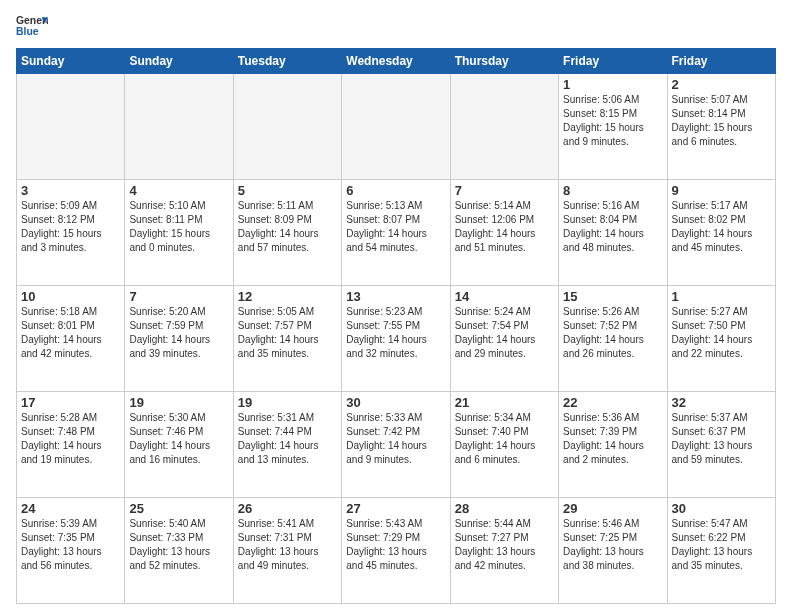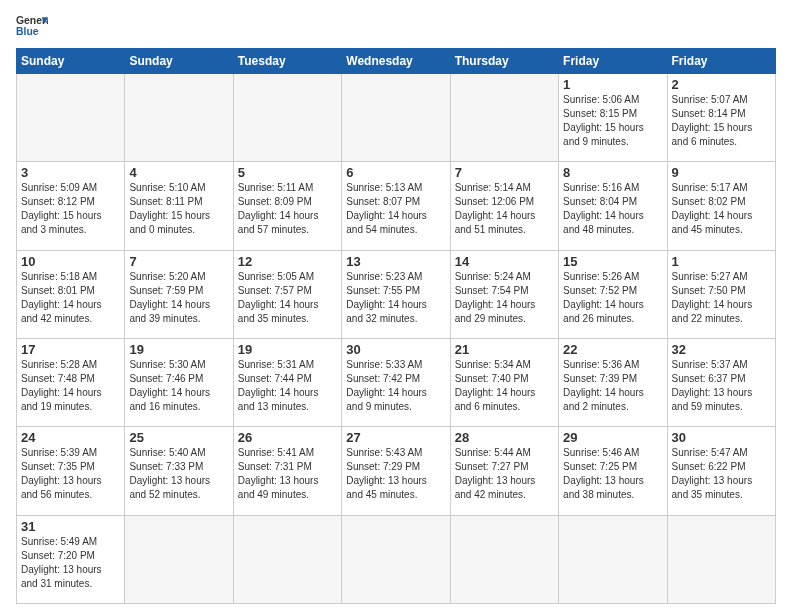--- a/index.html
+++ b/index.html
@@ -308,29 +308,15 @@
 Sunset: 7:25 PM
 Daylight: 13 hours and 38 minutes.</div>
           </td>
           <td>
             <span class="day-number">30</span>
             <div class="day-info">Sunrise: 5:47 AM
 Sunset: 6:22 PM
 Daylight: 13 hours and 35 minutes.</div>
           </td>
         </tr>
-        <tr class="last-row">
-          <td>
-            <span class="day-number">31</span>
-            <div class="day-info">Sunrise: 5:49 AM
-Sunset: 7:20 PM
-Daylight: 13 hours and 31 minutes.</div>
-          </td>
-          <td class="empty"></td>
-          <td class="empty"></td>
-          <td class="empty"></td>
-          <td class="empty"></td>
-          <td class="empty"></td>
-          <td class="empty"></td>
-        </tr>
       </tbody>
   </table>
 </div>
 
 </body></html>

